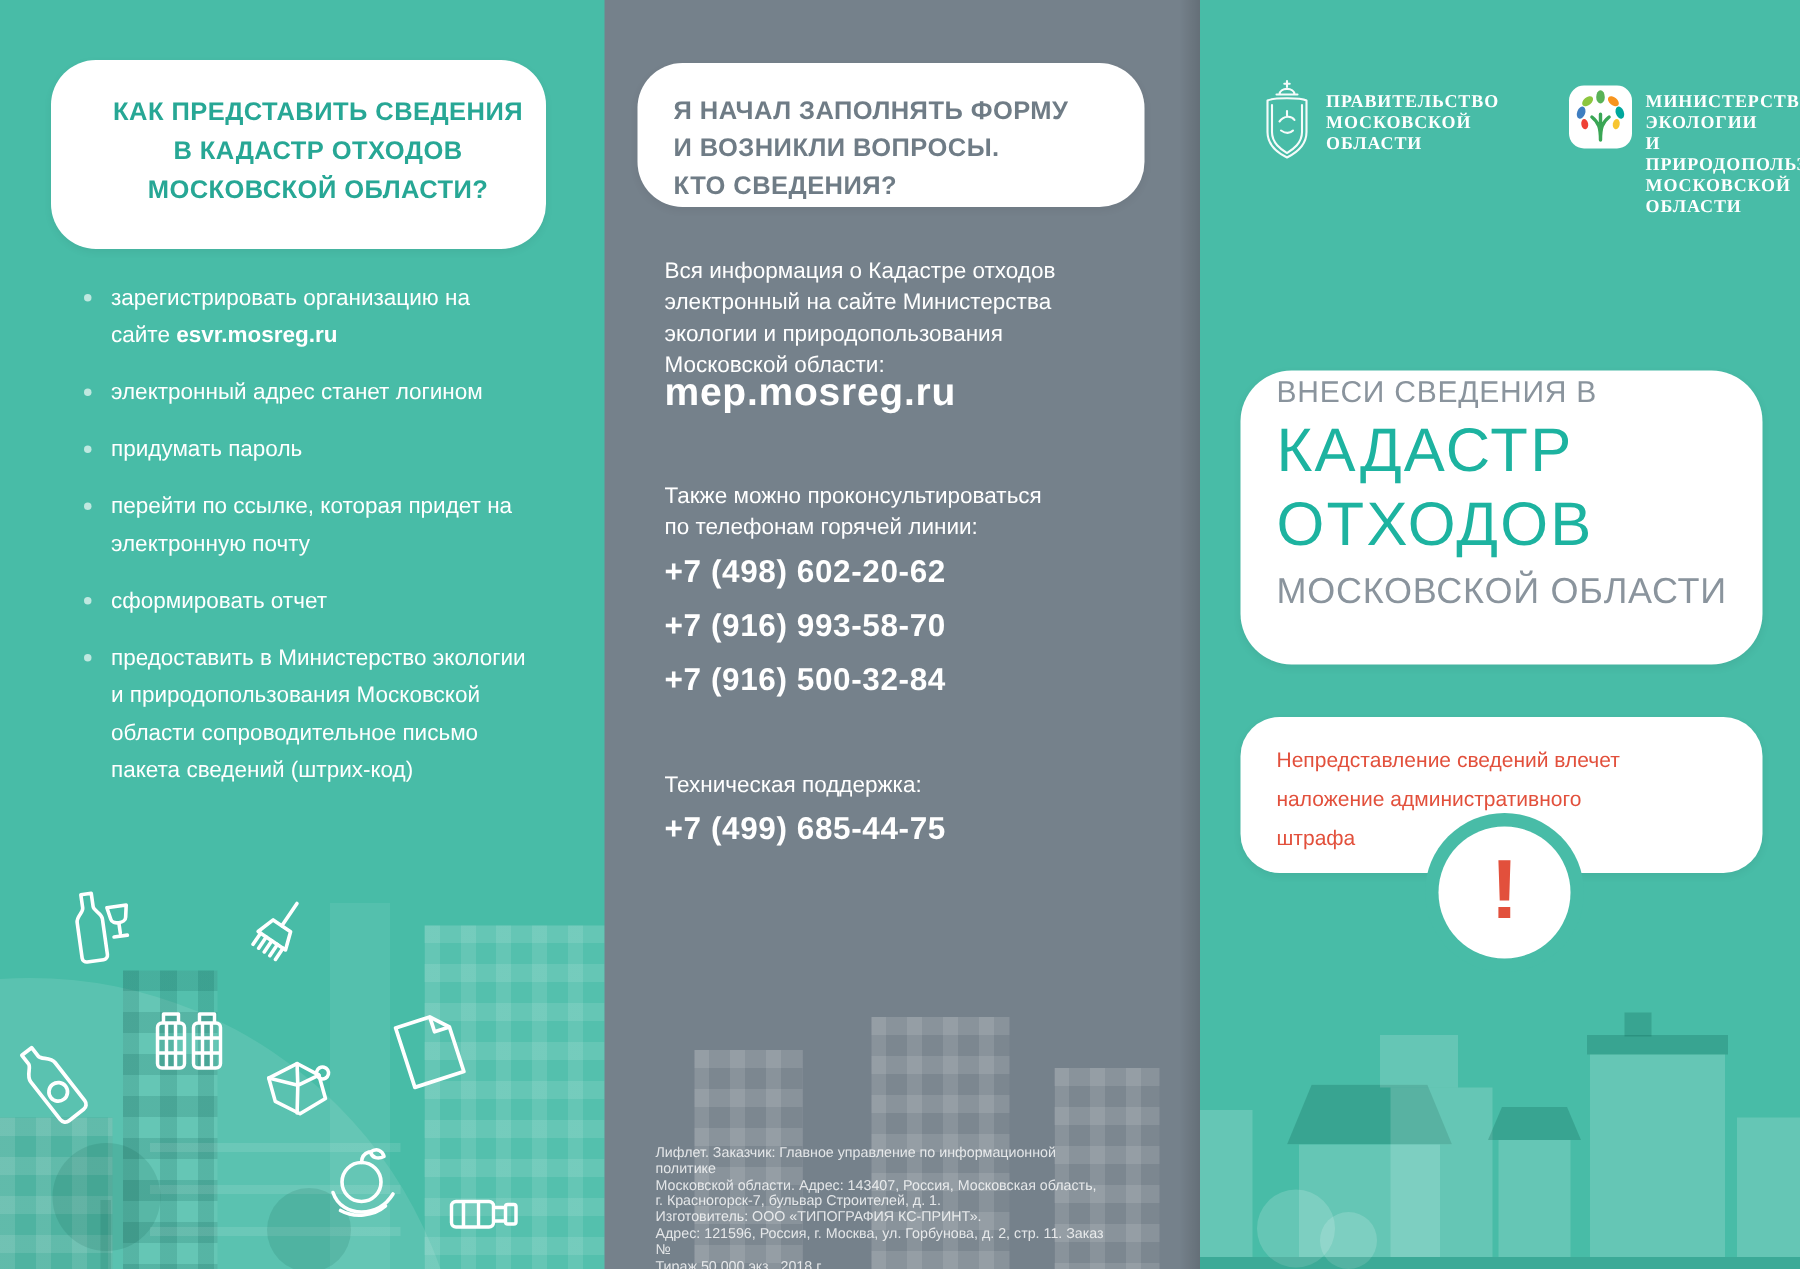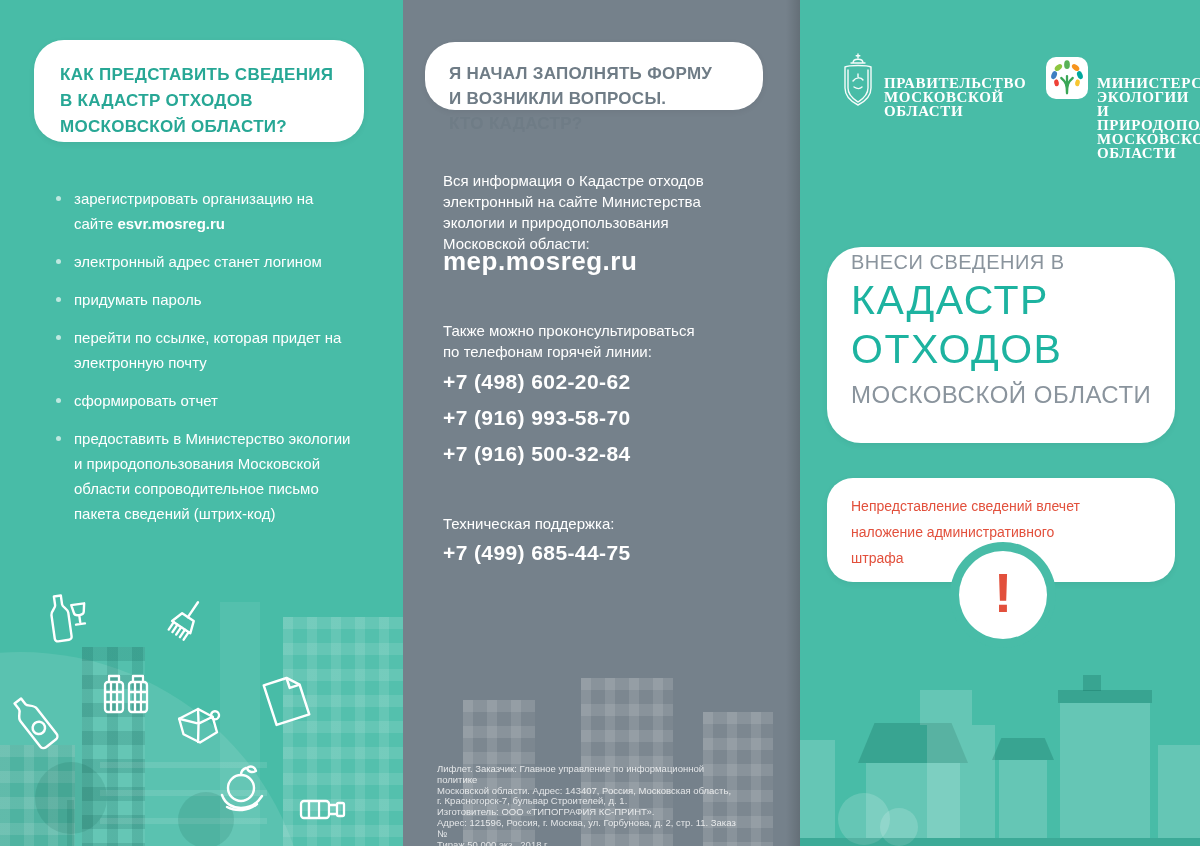--- a/index.html
+++ b/index.html
@@ -8,44 +8,44 @@
   .panel{position:absolute;top:0;height:846px;}
   .panel-left{left:0;width:403px;}
   .panel-mid{left:403px;width:397px;background:#75818b;}
   .panel-mid .fold{position:absolute;right:0;top:0;width:14px;height:100%;
     background:linear-gradient(90deg,rgba(0,0,0,0),rgba(0,0,0,.14));}
   .panel-right{left:800px;width:400px;}
   .card{position:absolute;background:#fff;border-radius:30px;box-shadow:0 2px 6px rgba(0,0,0,.06);}
   .preline{white-space:pre-line;}
 
   
-  .l-head{left:34px;top:40px;width:330px;height:102px;}
+  .l-head{left:34px;top:40px;width:330px;height:126px;text-align:center;}
   .l-head .txt{padding:22px 0 0 26px;color:#27a795;font-weight:700;font-size:17px;line-height:26px;letter-spacing:.3px;}
   .bullets{position:absolute;left:40px;top:170px;width:300px;margin:16px;padding:0;list-style:none;}
   .bullets li{display:flex;gap:13px;margin-bottom:13px;color:#fff;font-size:15px;line-height:25px;}
   .bullets .dot{flex:0 0 5px;width:5px;height:5px;border-radius:50%;background:rgba(255,255,255,.65);margin-top:10px;}
   .bullets b{font-weight:700;}
 
   
-  .m-head{left:425px;top:42px;width:338px;height:68px;}
+  .m-head{left:425px;top:42px;width:338px;height:96px;}
   .m-head .txt{padding:19px 0 0 24px;color:#6f7c86;font-weight:700;font-size:17px;line-height:25px;letter-spacing:.3px;}
   .m-col{position:absolute;left:443px;width:330px;color:#fff;}
   .m-info{top:170px;font-size:15px;line-height:21px;}
   .m-site{top:246px;font-size:26px;font-weight:700;letter-spacing:.5px;}
   .m-hot{top:320px;font-size:15px;line-height:21px;}
   .m-phones{top:364px;}
   .m-phones div{font-size:21px;font-weight:700;line-height:36px;letter-spacing:.4px;}
   .m-sup{top:515px;font-size:15px;}
   .m-supphone{top:541px;font-size:21px;font-weight:700;letter-spacing:.4px;}
   .m-imprint{left:437px;top:764px;width:300px;font-size:9.5px;line-height:10.8px;color:rgba(255,255,255,.8);}
 
   
   .logo-row{position:absolute;left:840px;top:52px;width:345px;display:flex;align-items:flex-start;}
-  .gov-text,.min-text{font-family:"Liberation Serif",serif;font-weight:700;font-size:15px;
-    line-height:14px;color:#fff;letter-spacing:.6px;margin-top:24px;}
+  .gov-text,.min-text{font-family:"Liberation Serif",serif;font-weight:700;font-size:12px;
+    line-height:14px;color:#fff;letter-spacing:.6px;margin-top:8px;}
   .gov-text{margin-left:8px;width:100px;}
   .min-badge{width:42px;height:42px;background:#fff;border-radius:10px;margin:5px 0 0 62px;flex:0 0 42px;}
   .min-text{margin-left:9px;width:130px;}
 
   
   .r-title{left:827px;top:247px;width:348px;height:196px;border-radius:34px;}
   .r-title .inner{padding:4px 0 0 24px;}
   .t-small{color:#8a949d;font-size:20px;letter-spacing:.5px;}
   .t-big{color:#1db3a0;font-weight:400;font-size:41px;line-height:45px;letter-spacing:1.5px;margin-top:4px;}
   .t-small2{color:#8a949d;font-size:24px;letter-spacing:.5px;margin-top:9px;}
@@ -193,21 +193,21 @@
     <div class="decor slab win-light" style="left:60px;top:700px;width:72px;height:146px;background-color:rgba(255,255,255,.05);"></div>
     <div class="decor slab win-light" style="left:178px;top:678px;width:92px;height:168px;background-color:rgba(255,255,255,.05);"></div>
     <div class="decor slab win-light" style="left:300px;top:712px;width:70px;height:134px;background-color:rgba(255,255,255,.05);"></div>
     <div class="fold"></div>
   </div>
 
   <div class="card m-head">
     <div class="txt">
       <div>Я НАЧАЛ ЗАПОЛНЯТЬ ФОРМУ</div>
       <div>И ВОЗНИКЛИ ВОПРОСЫ.</div>
-      <div>КТО КАДАСТР?</div>
+      <div>КТО СВЕДЕНИЯ?</div>
     </div>
   </div>
   <div class="m-col m-info preline">Вся информация о Кадастре отходов
 электронный на сайте Министерства
 экологии и природопользования
 Московской области:</div>
   <div class="m-col m-site">mep.mosreg.ru</div>
   <div class="m-col m-hot preline">Также можно проконсультироваться
 по телефонам горячей линии:</div>
   <div class="m-col m-phones">

